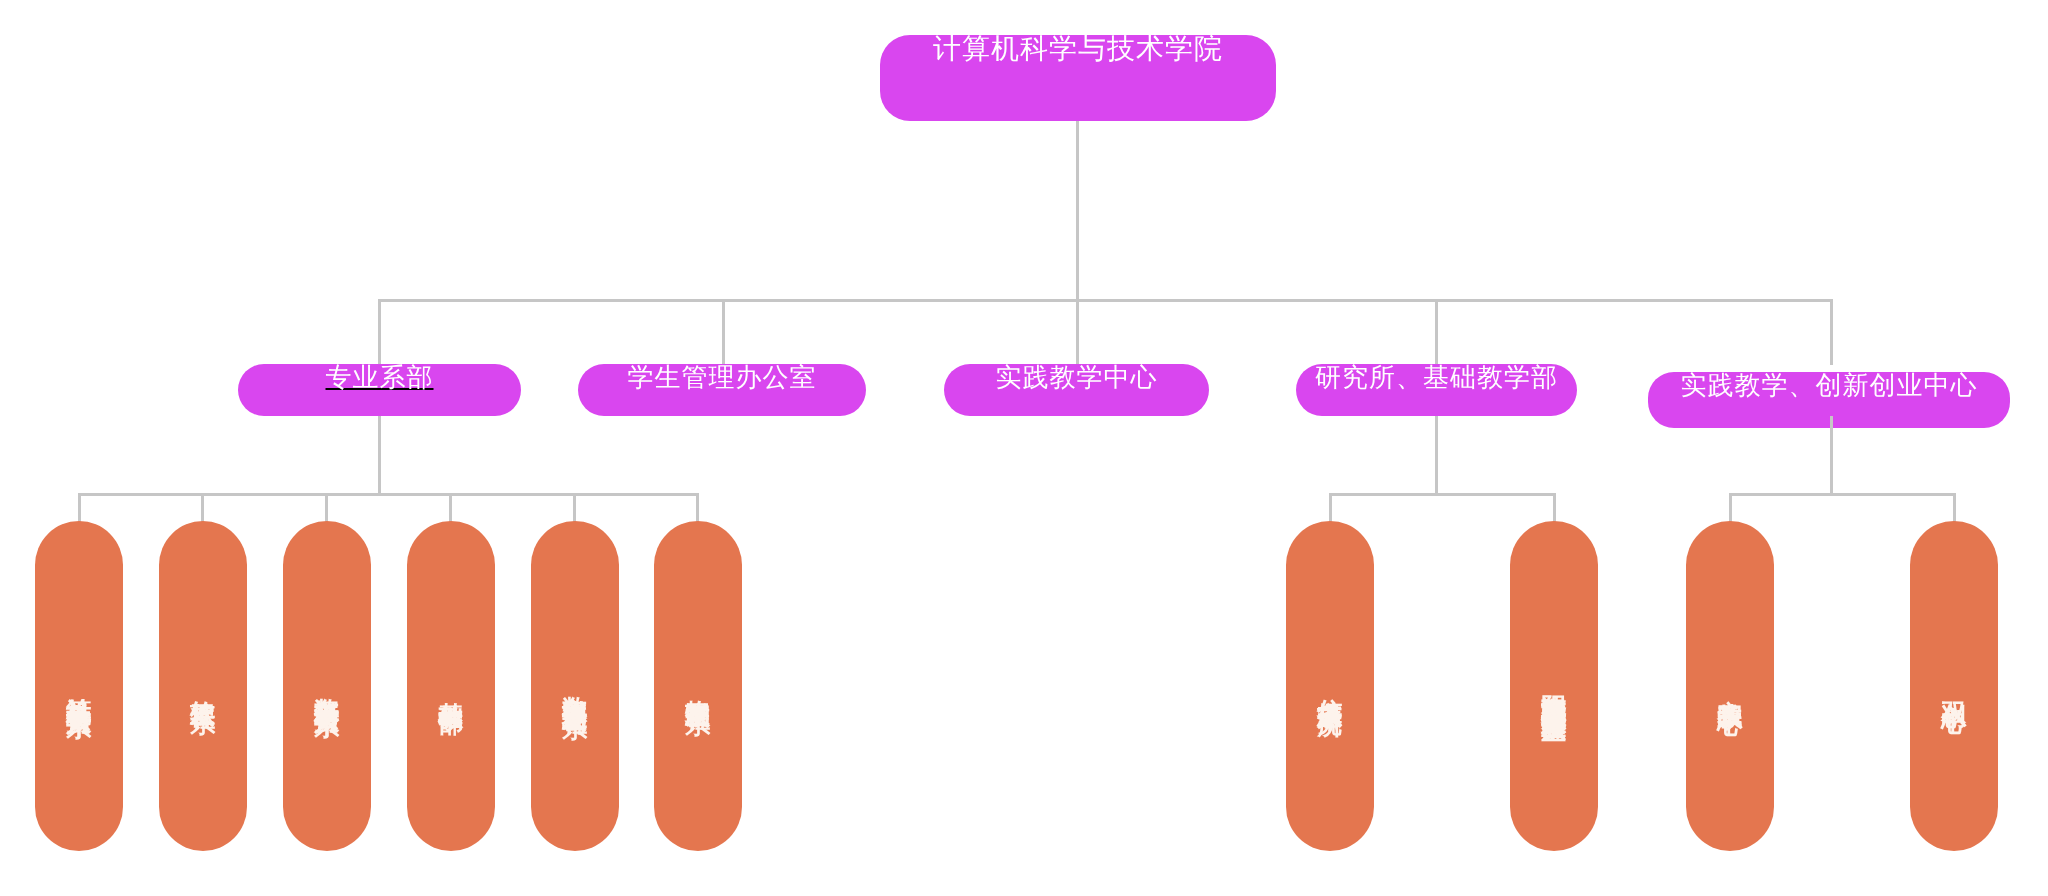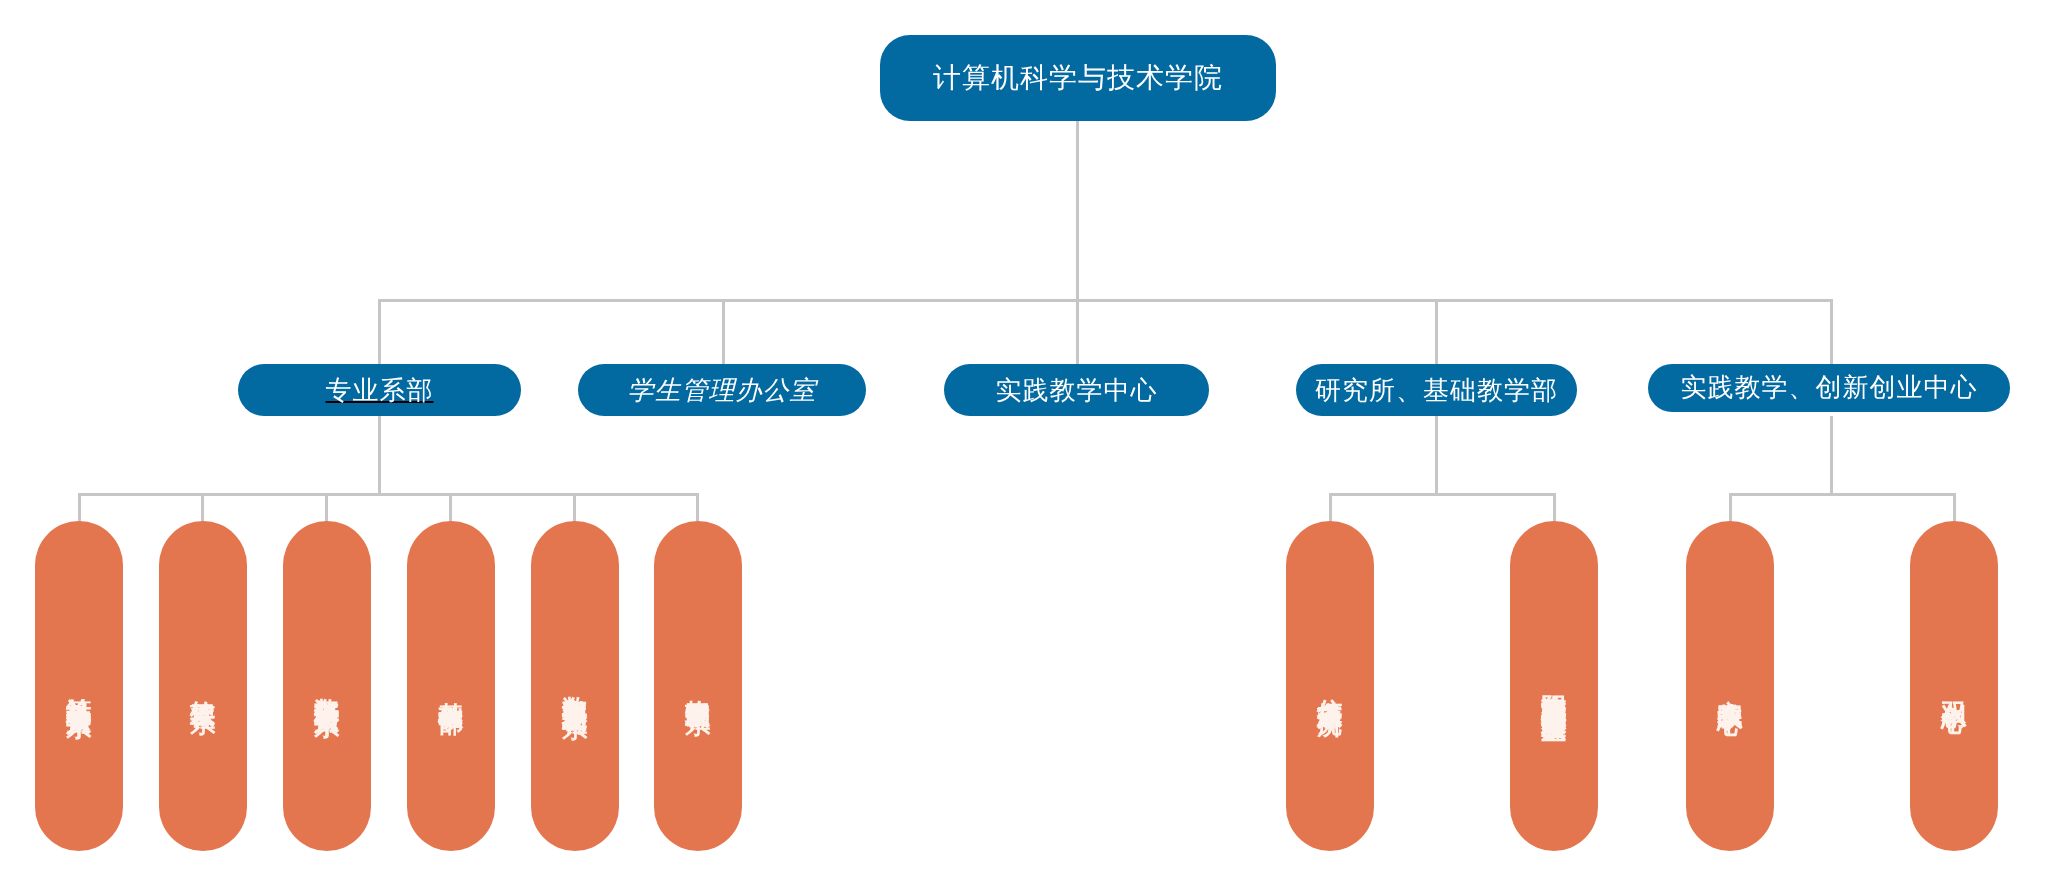--- a/index.html
+++ b/index.html
@@ -8,23 +8,23 @@
   #stage{position:relative;width:2048px;height:896px;background:#fff;}
 
   
   .conn{position:absolute;background:#c6c6c6;}
   .conn.v{width:3px;}
   .conn.h{height:3px;}
 
   
   .node-h{
     position:absolute;
-    background:#0369a1;
+    background:#d946ef;
     border-radius:26px;
-    display:flex;align-items:center;justify-content:center;
+    display:flex;align-items:flex-start;justify-content:center;
     box-sizing:border-box;
   }
   .node-h .lbl{
     color:#ffffff;
     font-size:26px;
     letter-spacing:1px;
     white-space:nowrap;
     line-height:1;
   }
   #root.node-h{border-radius:30px;}
@@ -74,33 +74,33 @@
   <div class="conn v" style="left:378px;top:299px;height:66px;"></div>
   <div class="conn v" style="left:722px;top:299px;height:66px;"></div>
   <div class="conn v" style="left:1076px;top:299px;height:66px;"></div>
   <div class="conn v" style="left:1435px;top:299px;height:66px;"></div>
   <div class="conn v" style="left:1830px;top:299px;height:66px;"></div>
 
   <div class="node-h" style="left:238px;top:364px;width:283px;height:52px;text-decoration:underline;">
     <span class="lbl">专业系部</span>
   </div>
 
-  <div class="node-h" style="left:578px;top:364px;width:288px;height:52px;font-style:italic;">
+  <div class="node-h" style="left:578px;top:364px;width:288px;height:52px;">
     <span class="lbl">学生管理办公室</span>
   </div>
 
   <div class="node-h" style="left:944px;top:364px;width:265px;height:52px;">
     <span class="lbl">实践教学中心</span>
   </div>
 
   <div class="node-h" style="left:1296px;top:364px;width:281px;height:52px;">
     <span class="lbl">研究所、基础教学部</span>
   </div>
 
-  <div class="node-h" style="left:1648px;top:364px;width:362px;height:48px;font-family:Liberation Serif, serif;">
+  <div class="node-h" style="left:1648px;top:372px;width:362px;height:56px;">
     <span class="lbl">实践教学、创新创业中心</span>
   </div>
 
   <div class="conn v" style="left:378px;top:416px;height:78px;"></div>
   <div class="conn h" style="left:78px;top:493px;width:621px;"></div>
   <div class="conn v" style="left:78px;top:493px;height:30px;"></div>
   <div class="conn v" style="left:201px;top:493px;height:30px;"></div>
   <div class="conn v" style="left:325px;top:493px;height:30px;"></div>
   <div class="conn v" style="left:449px;top:493px;height:30px;"></div>
   <div class="conn v" style="left:573px;top:493px;height:30px;"></div>

